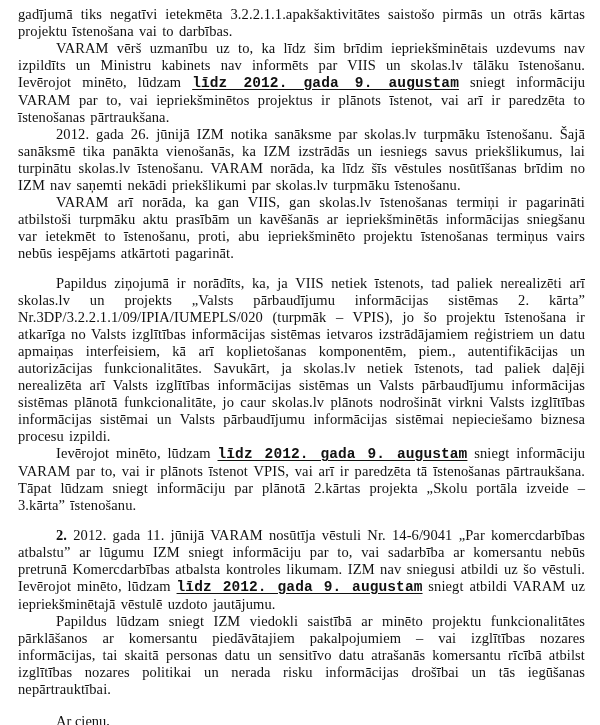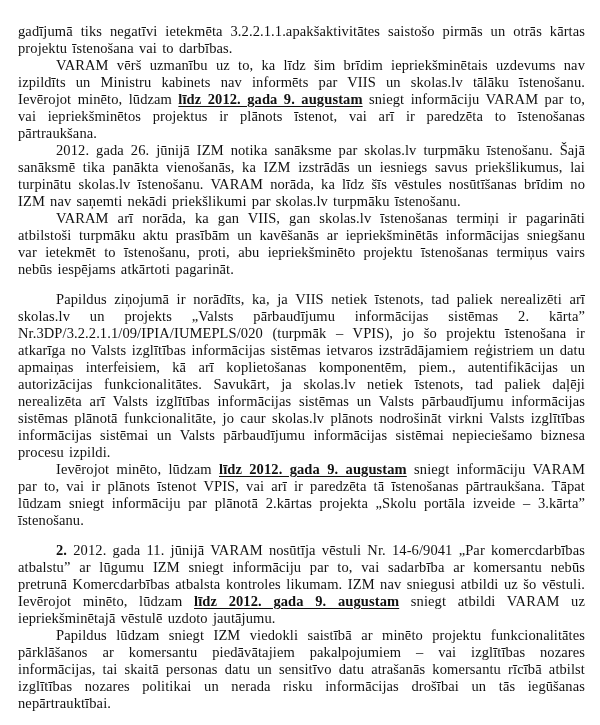--- a/index.html
+++ b/index.html
@@ -13,38 +13,38 @@
     overflow: hidden;
     font-family: "Liberation Serif", "DejaVu Serif", serif;
     color: #111111;
   }
   .page {
     box-sizing: border-box;
     width: 600px;
     height: 572px;
     padding: 6px 15px 0 18px;
     background: #ffffff;
-    margin-top: 17px;
   }
   .body-para {
     margin: 0;
     font-size: 14.5px;
     line-height: 17px;
     text-align: justify;
     letter-spacing: 0.1px;
     word-spacing: 1.5px;
   }
   .indent { text-indent: 38px; }
   .gap-before { margin-top: 13px; }
   .r-normal { font-weight: normal; }
   .r-bold { font-weight: bold; }
   .r-bold-underline {
     font-weight: bold;
     text-decoration: underline;
     text-underline-offset: 2px;
+    font-family: Liberation Mono, monospace;
   }
   .closing {
     margin: 15px 0 0 0;
     font-size: 14.5px;
     line-height: 17px;
   }
 </style>
 </head>
 <body>
 

